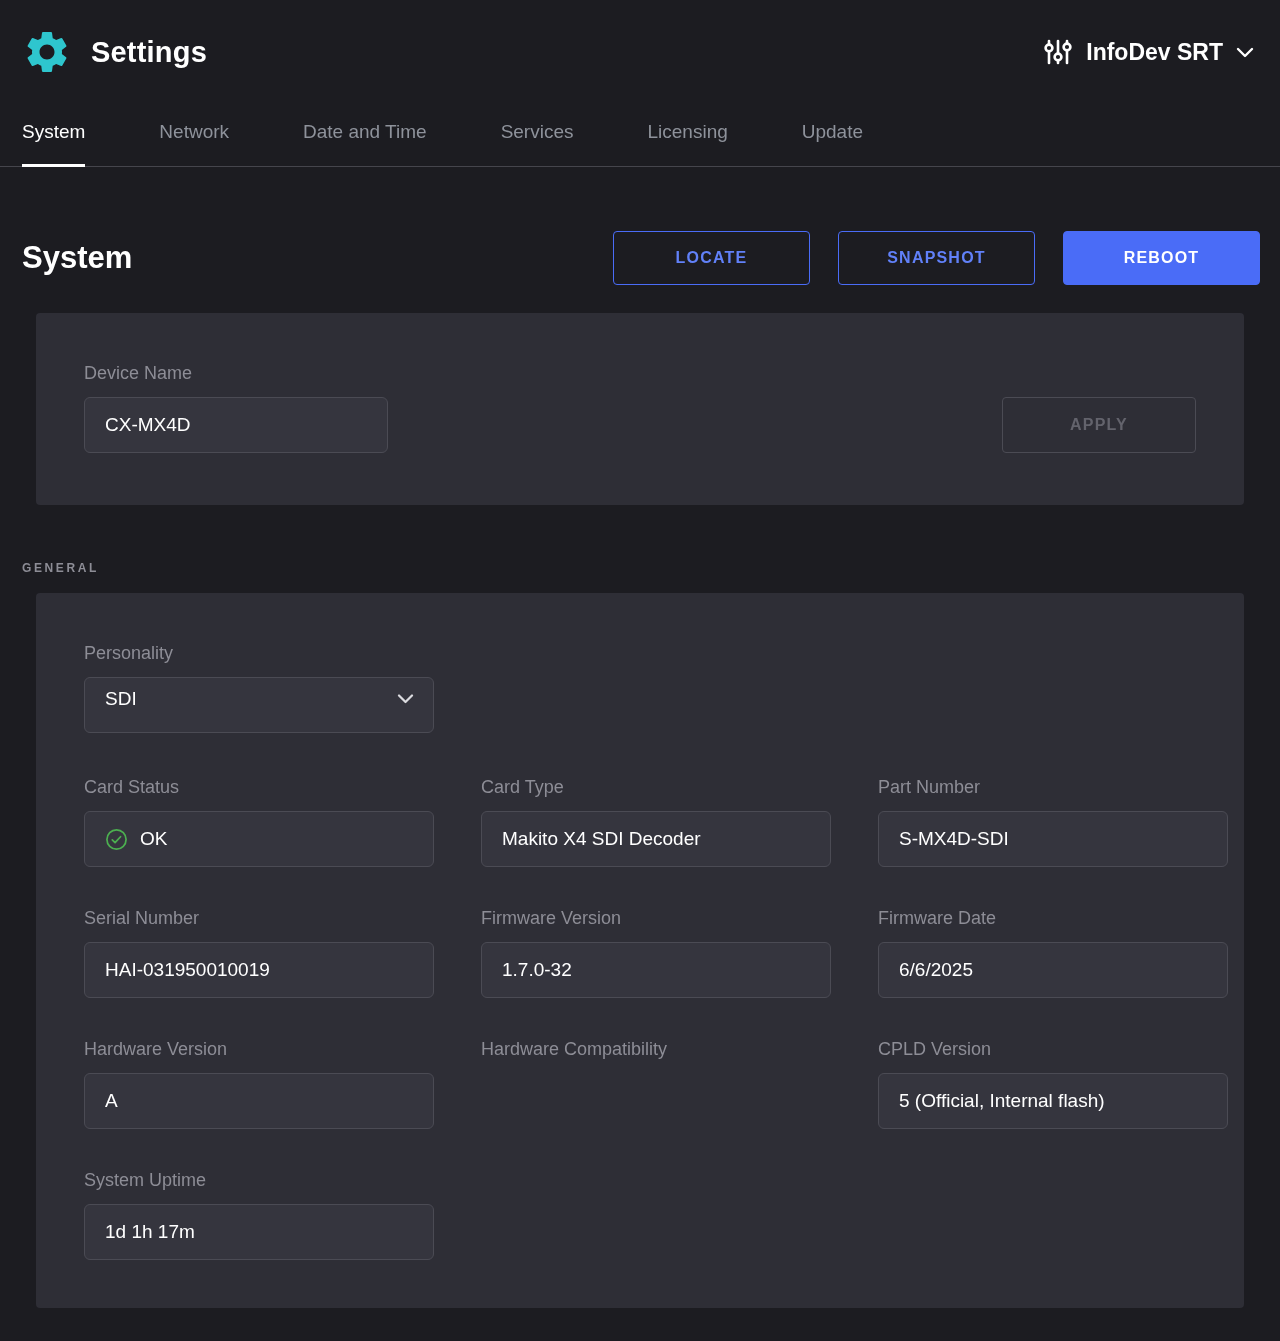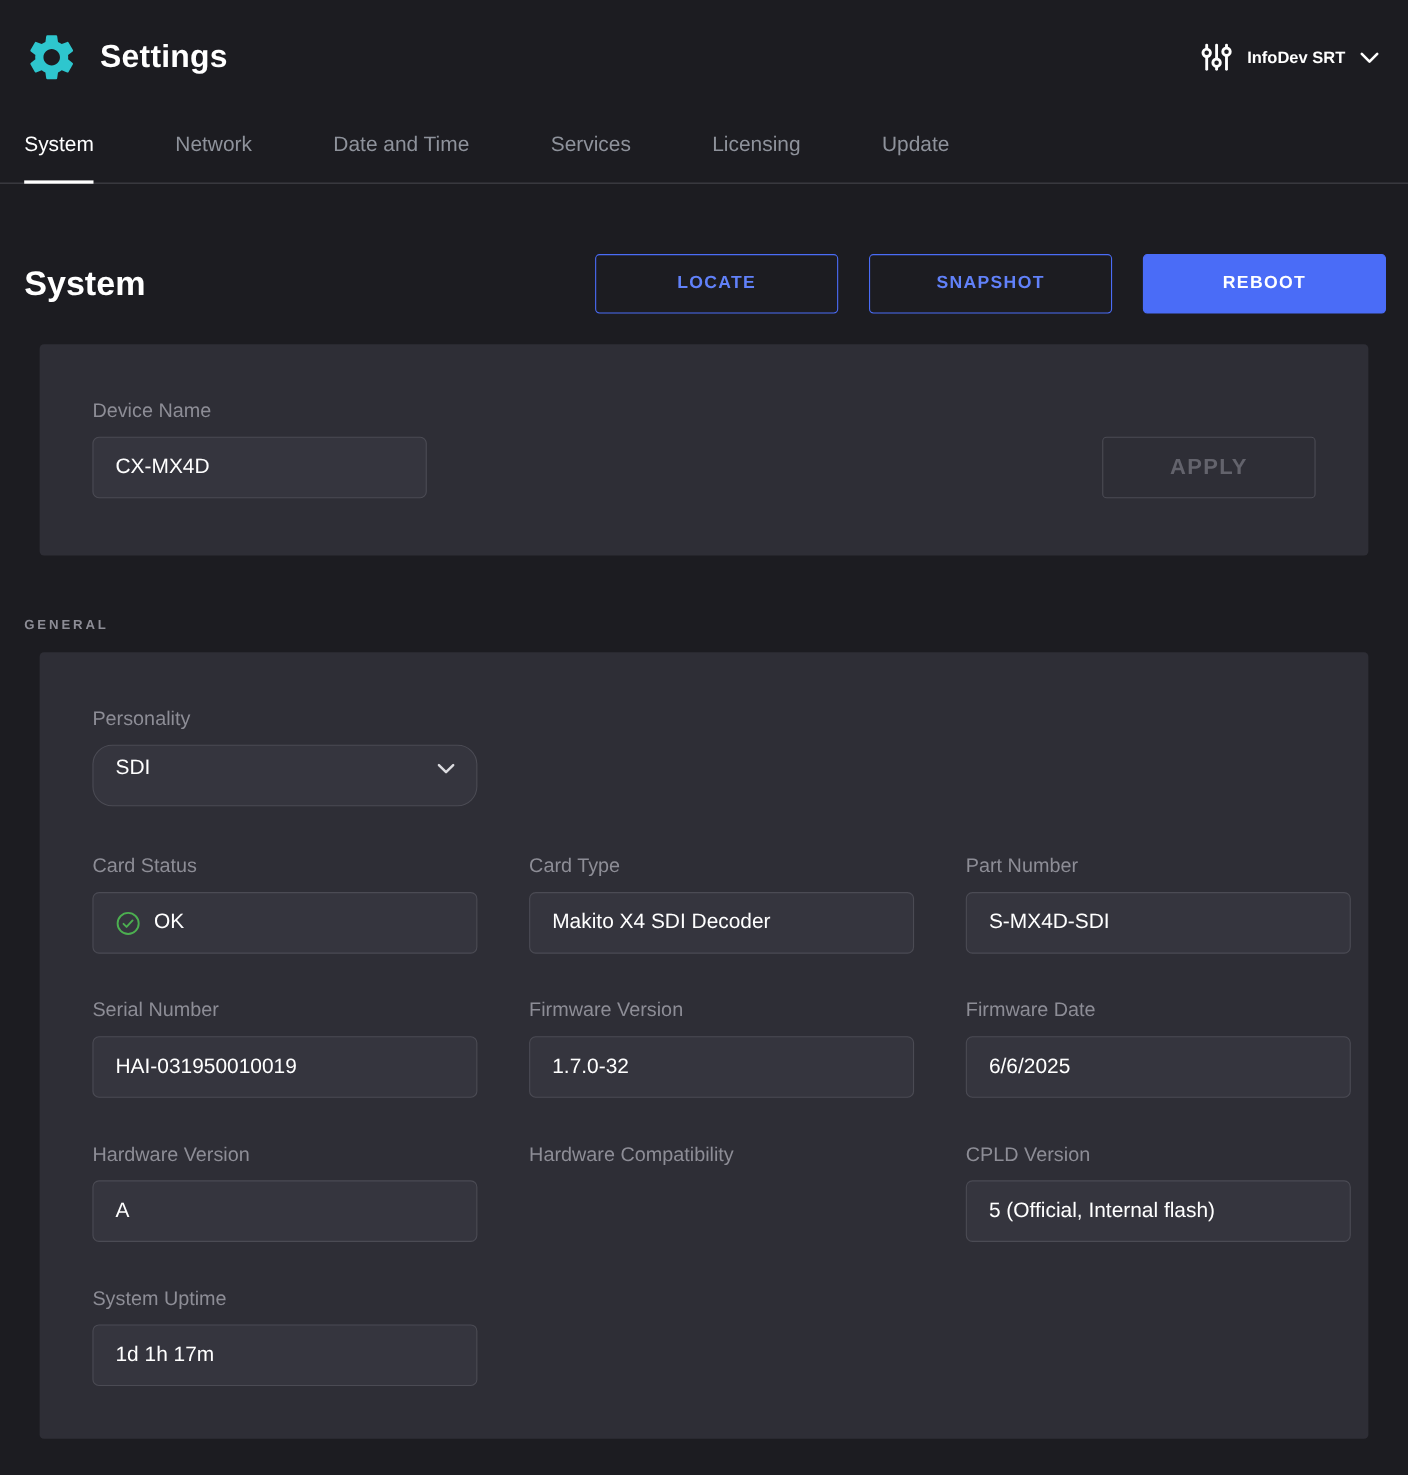--- a/index.html
+++ b/index.html
@@ -15,21 +15,21 @@
   .header {
     height:104px;
     display:flex;
     align-items:center;
     justify-content:space-between;
     padding:0 26px 0 22px;
   }
   .header-left { display:flex; align-items:center; gap:19px; }
   .app-title { font-size:29px; font-weight:700; color:#ffffff; letter-spacing:0.2px; }
   .device-selector { display:flex; align-items:center; gap:13px; cursor:pointer; }
-  .device-selector-label { font-size:15px; font-weight:600; color:#ffffff; }
+  .device-selector-label { font-size:23px; font-weight:600; color:#ffffff; }
 
   
   .tabs {
     display:flex;
     padding:0 22px;
     border-bottom:1px solid #45454c;
   }
   .tab {
     position:relative;
     font-size:19px;
@@ -53,21 +53,21 @@
   .page-head {
     margin-top:64px;
     padding:0 20px 0 22px;
     display:flex;
     align-items:center;
     justify-content:space-between;
   }
   .page-title { font-size:31px; font-weight:700; color:#ffffff; }
   .actions { display:flex; gap:28px; }
   .btn {
-    width:221px; height:54px;
+    width:197px; height:54px;
     border-radius:4px;
     font-size:16px; font-weight:700;
     letter-spacing:1.2px;
     display:flex; align-items:center; justify-content:center;
     cursor:pointer;
     font-family:inherit;
   }
   .btn-outline { background:transparent; border:1px solid #4a6cf7; color:#6181f9; }
   .btn-primary { background:#4a6cf7; border:1px solid #4a6cf7; color:#ffffff; }
 
@@ -96,40 +96,40 @@
     padding:0 20px;
     font-family:inherit;
     outline:none;
   }
   .btn-apply {
     width:194px; height:56px;
     background:transparent;
     border:1px solid #4b4b54;
     border-radius:4px;
     color:#63636c;
-    font-size:20px; font-weight:700;
+    font-size:16px; font-weight:700;
     letter-spacing:1.2px;
     font-family:inherit;
     cursor:default;
   }
 
   .section-label {
     margin:56px 22px 18px;
     font-size:12px;
     font-weight:600;
     letter-spacing:2.6px;
     color:#8d8d96;
   }
 
   .general-card { padding:50px 48px 48px; }
   .select {
     width:350px; height:56px;
     background:#35353e;
     border:1px solid #4b4b54;
-    border-radius:18px;
+    border-radius:6px;
     display:flex; align-items:center; justify-content:space-between;
     padding:0 19px 12px 20px;
     cursor:pointer;
     margin-bottom:44px;
   }
   .select-value { font-size:19px; color:#ffffff; }
 
   .grid {
     display:grid;
     grid-template-columns:repeat(3, 350px);

